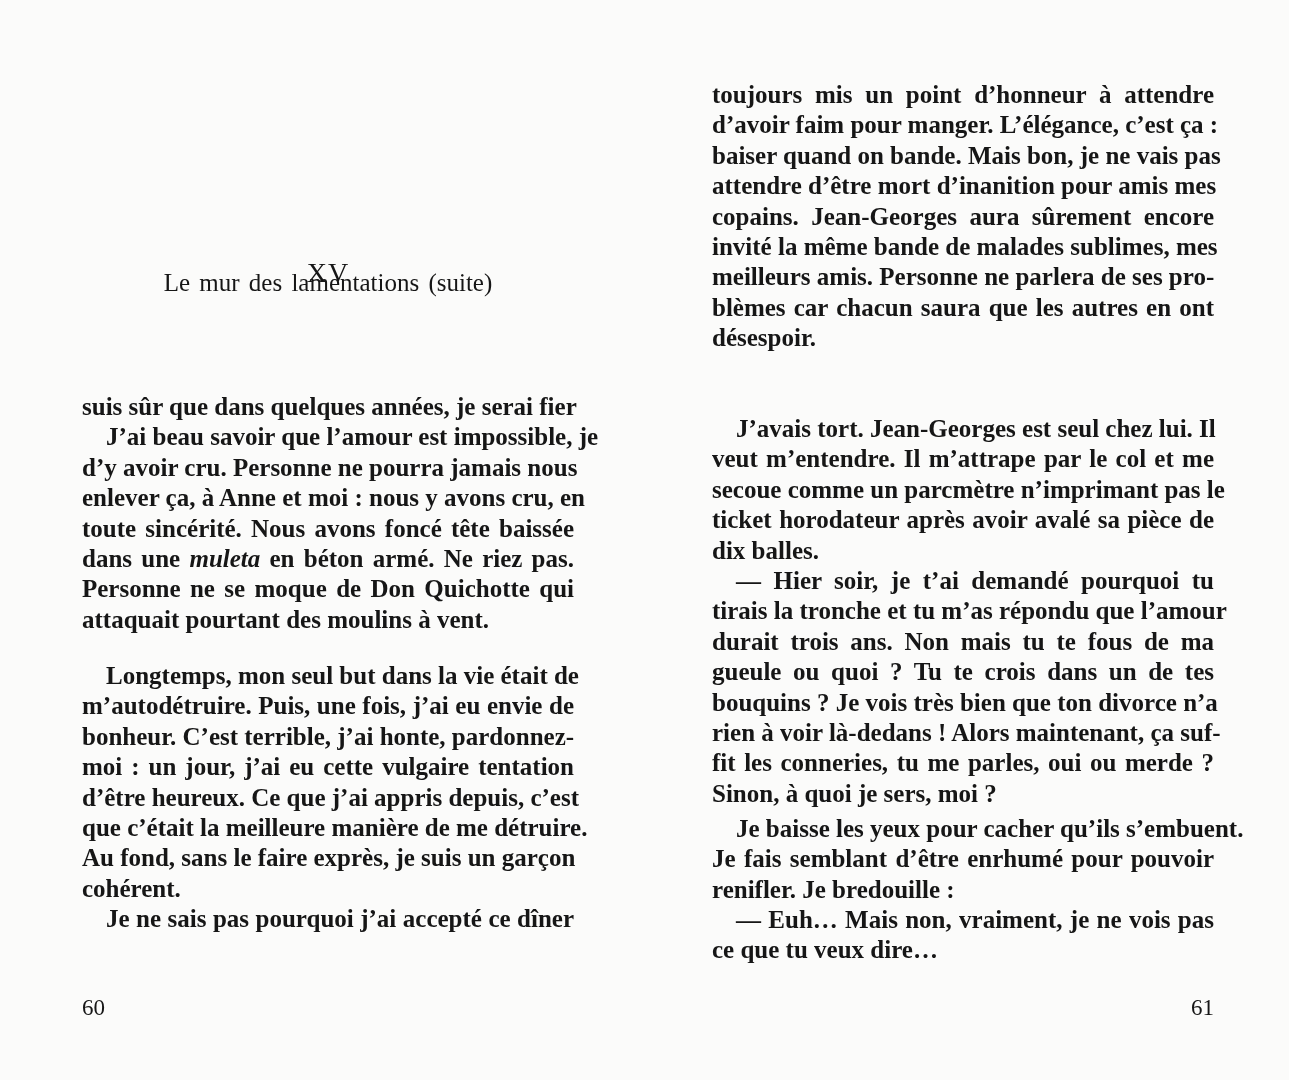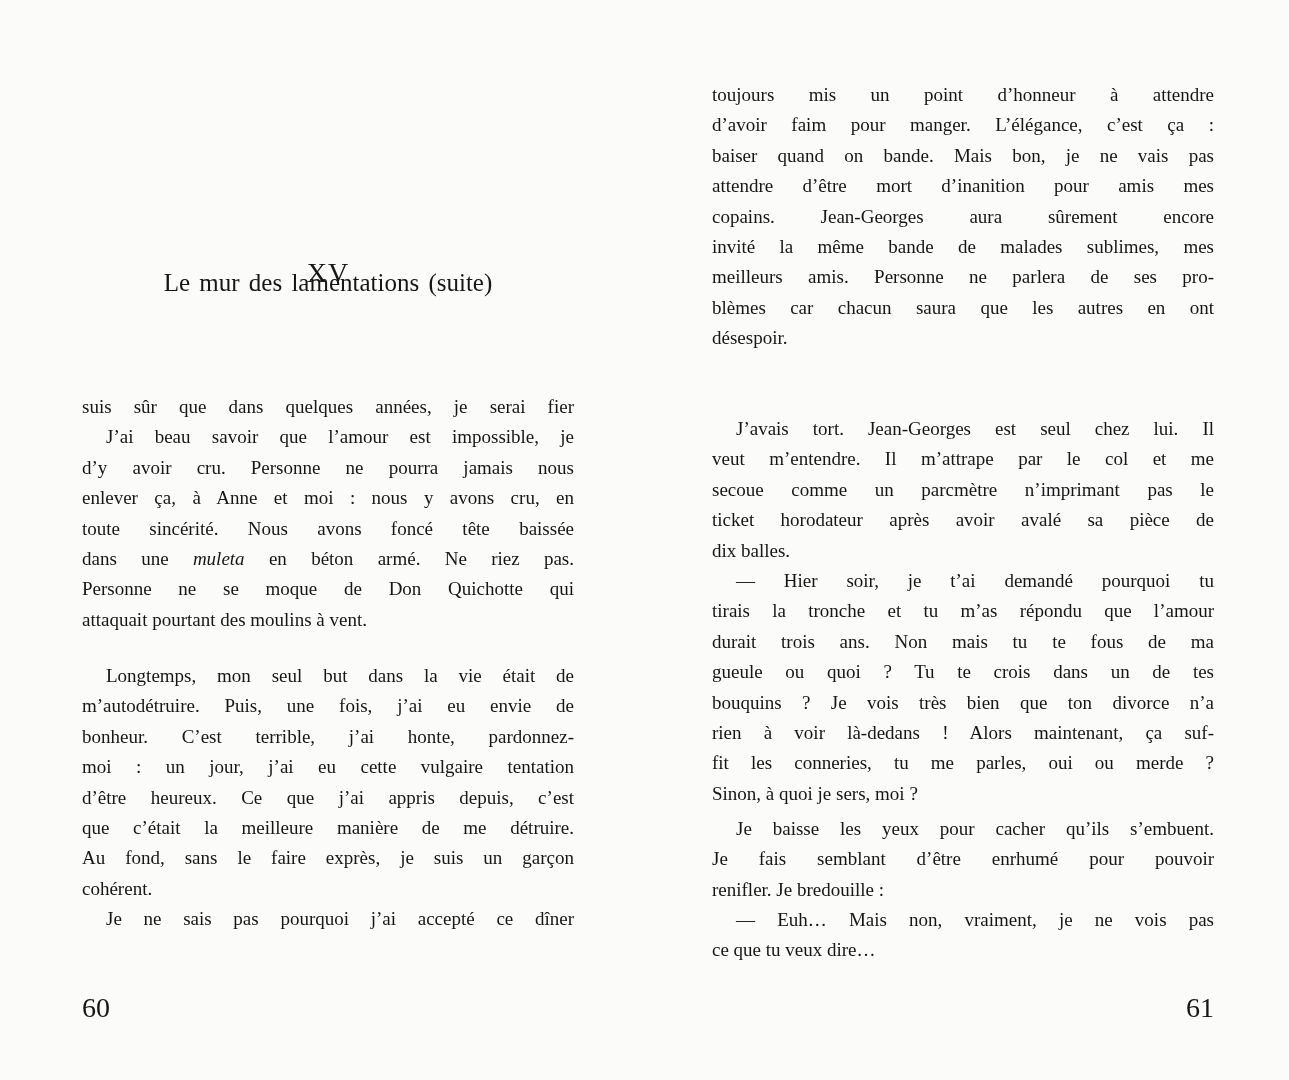--- a/index.html
+++ b/index.html
@@ -38,33 +38,34 @@
     word-spacing: 3px;
   }
   .block {
     position: absolute;
     left: 0; width: 100%;
   }
   .line {
     display: block;
     height: 30.4px;
     line-height: 30.4px;
-    font-size: 19px;
+    font-size: 25px;
     white-space: nowrap;
     text-align: justify;
     text-align-last: justify;
+    font-weight: bold;
   }
   .line.last { text-align-last: left; }
   .line.indent { padding-left: 24px; }
   .line em { font-style: italic; }
 
   .folio {
     position: absolute;
     top: 993px;
-    font-size: 28px;
+    font-size: 23px;
     line-height: 30px;
   }
   .folio-left { left: 0; }
   .folio-right { right: 0; }
 </style>
 </head>
 <body>
 
 <div class="page page-left">
   <div class="chapter-number">XV</div>

